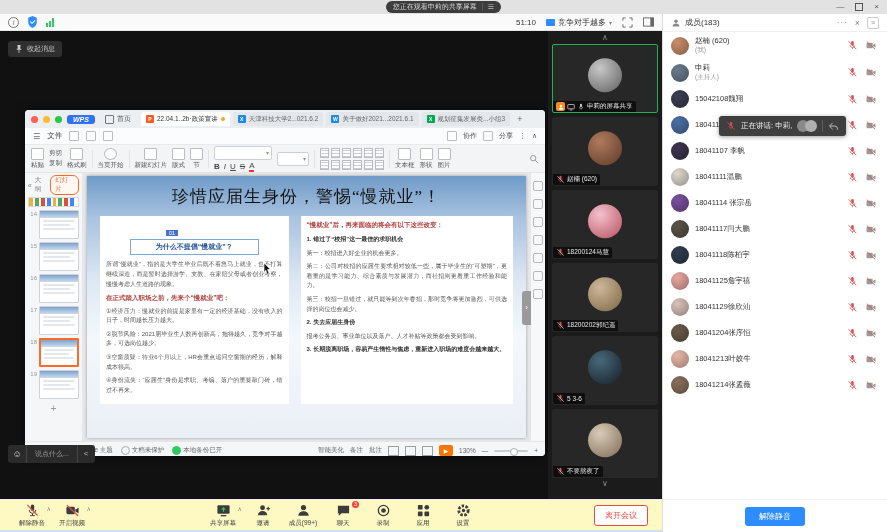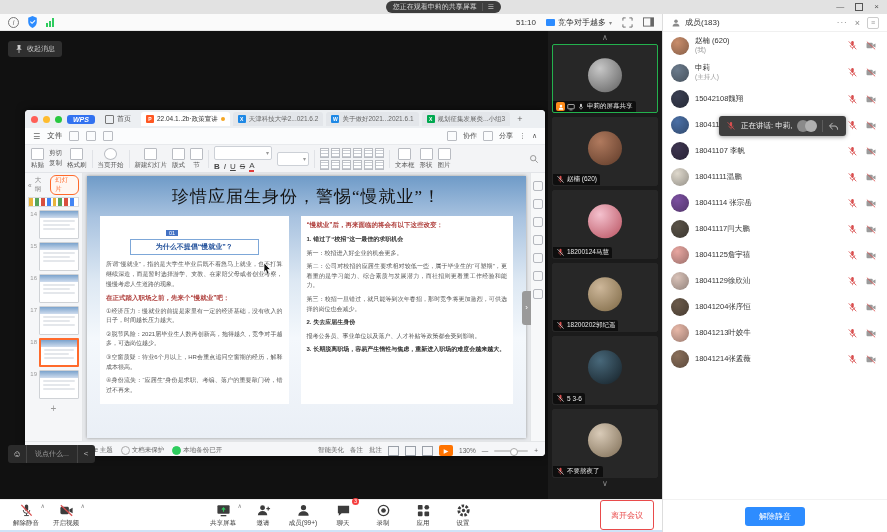--- a/index.html
+++ b/index.html
@@ -115,21 +115,21 @@
   .tiles{display:flex;flex-direction:column;gap:4px;}
   .tile{width:106px;height:69px;background:#272727;border-radius:2px;position:relative;border:1px solid #272727;box-sizing:border-box;}
   .tile.sharing{border:1px solid #23b14d;}
   .tavatar{position:absolute;left:50%;top:48%;transform:translate(-50%,-55%);width:34px;height:34px;border-radius:50%;background:radial-gradient(circle at 35% 30%,var(--c1),var(--c2));}
   .tlabel{position:absolute;left:0;bottom:0;max-width:104px;background:rgba(0,0,0,.62);border-radius:0 2px 0 2px;display:flex;align-items:center;gap:2px;padding:1px 3px;}
   .tname{font-size:6.5px;color:#e8e8e8;white-space:nowrap;overflow:hidden;text-overflow:ellipsis;}
   .pbadge{width:9px;height:9px;background:#ff8c1a;border-radius:2px;display:flex;align-items:center;justify-content:center;flex:none;}
   .shareics{display:flex;align-items:center;gap:2px;}
   .tile:not(.sharing) .shareics{display:none;}
   
-  .btoolbar{left:0;top:499px;width:662px;height:31px;background:#ffffff;border-top:1px solid #ececec;display:flex;padding:0 6px;box-sizing:border-box;}
+  .btoolbar{left:0;top:499px;width:662px;height:31px;background:#fef9c3;border-top:1px solid #ececec;display:flex;align-items:center;padding:0 12px;box-sizing:border-box;}
   .titem{display:flex;flex-direction:column;align-items:center;justify-content:center;width:40px;position:relative;}
   .titem .lbl{font-size:6.5px;color:#3c3c3c;margin-top:1px;white-space:nowrap;}
   .titem .crt{position:absolute;right:1px;top:2px;font-size:6px;color:#888;}
   .badge{position:absolute;right:4px;top:-2px;background:#f53f3f;color:#fff;font-size:5.5px;border-radius:5px;padding:0 2px;line-height:7px;}
   .spacer{flex:1;}
   .leavebtn{border:1px solid #e94b4b;color:#e94b4b;font-size:8px;border-radius:3px;padding:4px 10px;background:#fff;margin-right:2px;white-space:nowrap;}
   .bottomline{left:0;top:530px;width:887px;height:2px;background:#cfe3f7;}
   
   .panel{left:662px;top:14px;width:225px;height:518px;background:#fff;border-left:1px solid #ddd;box-sizing:border-box;display:flex;flex-direction:column;position:absolute;}
   .phead{height:17px;display:flex;align-items:center;gap:4px;padding:0 8px;border-bottom:1px solid #f0f0f0;}
@@ -864,20 +864,40 @@
               <line x1="2.5" y1="2" x2="13.5" y2="13.5" stroke="#d94f4f" stroke-width="1.2"></line>
             </svg>
             <svg width="12" height="11" viewBox="0 0 16 16">
               <rect x="1.5" y="4" width="9" height="8" rx="1.5" fill="#9a9a9a"></rect>
               <path d="M11 7l3.5-2v6L11 9z" fill="#9a9a9a"></path>
               <line x1="2" y1="2.5" x2="14" y2="13.5" stroke="#d94f4f" stroke-width="1.2"></line>
             </svg>
           </span>
         </div>
 
+        <div class="mrow">
+          <span class="mavatar" style="--c: #2e3d4f;"></span>
+          <span class="mtext">
+            <span class="mname">18041118陈柏宇</span>
+
+          </span>
+          <span class="mics">
+            <svg width="11" height="11" viewBox="0 0 16 16">
+              <rect x="6.2" y="1.5" width="3.6" height="7" rx="1.8" fill="#d94f4f"></rect>
+              <path d="M4.5 7.5a3.5 3.5 0 0 0 7 0" fill="none" stroke="#d94f4f"></path>
+              <line x1="8" y1="11" x2="8" y2="13.4" stroke="#d94f4f"></line>
+              <line x1="2.5" y1="2" x2="13.5" y2="13.5" stroke="#d94f4f" stroke-width="1.2"></line>
+            </svg>
+            <svg width="12" height="11" viewBox="0 0 16 16">
+              <rect x="1.5" y="4" width="9" height="8" rx="1.5" fill="#9a9a9a"></rect>
+              <path d="M11 7l3.5-2v6L11 9z" fill="#9a9a9a"></path>
+              <line x1="2" y1="2.5" x2="14" y2="13.5" stroke="#d94f4f" stroke-width="1.2"></line>
+            </svg>
+          </span>
+        </div>
 
         <div class="mrow">
           <span class="mavatar" style="--c: #e8a6a0;"></span>
           <span class="mtext">
             <span class="mname">18041125詹宇禧</span>
 
           </span>
           <span class="mics">
             <svg width="11" height="11" viewBox="0 0 16 16">
               <rect x="6.2" y="1.5" width="3.6" height="7" rx="1.8" fill="#d94f4f"></rect>

